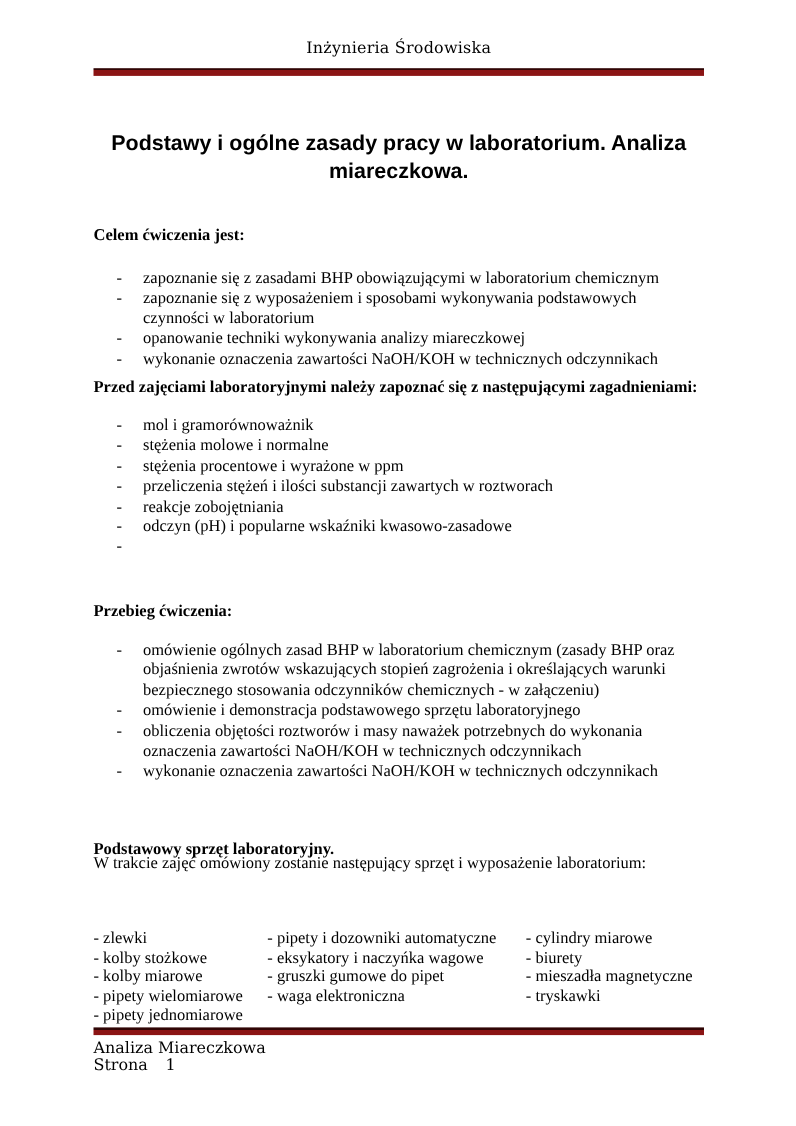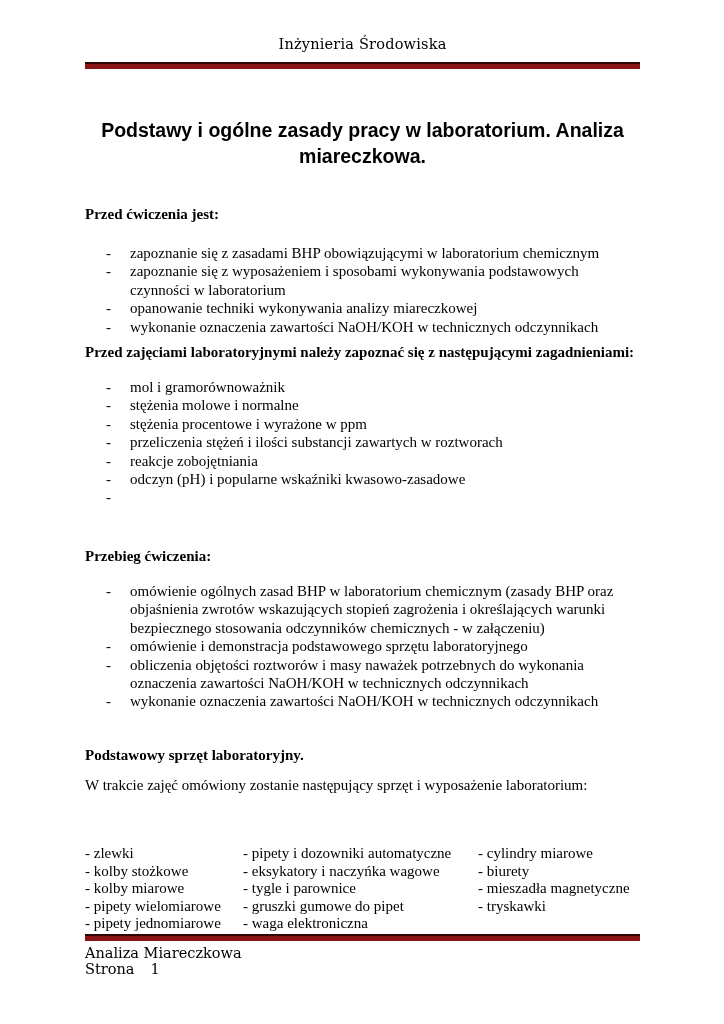--- a/index.html
+++ b/index.html
@@ -44,21 +44,21 @@
   .t-line{display:block;}
 
   
   .shead{font-weight:bold;font-size:15px;white-space:nowrap;}
   #goal-h{top:206px;}
   #goal-list{top:244px;}
   #pre-h{top:344px;}
   #pre-list{top:378px;}
   #proc-h{top:548px;}
   #proc-list{top:582px;}
-  #equip-h{top:747px;font-family:Liberation Serif, serif;}
+  #equip-h{top:764px;font-family:Liberation Serif, serif;}
   #equip-intro{top:777px;font-size:15px;white-space:nowrap;}
 
   .li{
     position:relative;padding-left:45px;
     font-size:15px;line-height:18.4px;
   }
   .marker{position:absolute;left:21px;}
 
   
   #equip-cols{top:813px;height:92px;margin-top:32px;}
@@ -76,21 +76,21 @@
 <div class="page">
 
   <div class="block running-head">Inżynieria Środowiska</div>
   <div class="block rule" id="header-rule"></div>
 
   <h1 class="block title">
     <span class="t-line">Podstawy i ogólne zasady pracy w laboratorium. Analiza</span>
     <span class="t-line">miareczkowa.</span>
   </h1>
 
-  <div class="block shead" id="goal-h">Przed ćwiczenia jest:</div>
+  <div class="block shead" id="goal-h">Celem ćwiczenia jest:</div>
   <div class="block" id="goal-list">
     <div class="li"><span class="marker">-</span><span class="li-text">zapoznanie się z zasadami BHP obowiązującymi w laboratorium chemicznym</span></div>
     <div class="li"><span class="marker">-</span><span class="li-text">zapoznanie się z wyposażeniem i sposobami wykonywania podstawowych czynności w laboratorium</span></div>
     <div class="li"><span class="marker">-</span><span class="li-text">opanowanie techniki wykonywania analizy miareczkowej</span></div>
     <div class="li"><span class="marker">-</span><span class="li-text">wykonanie oznaczenia zawartości NaOH/KOH w technicznych odczynnikach</span></div>
   </div>
 
   <div class="block shead" id="pre-h">Przed zajęciami laboratoryjnymi należy zapoznać się z następującymi zagadnieniami:</div>
   <div class="block" id="pre-list">
     <div class="li"><span class="marker">-</span><span class="li-text">mol i gramorównoważnik</span></div>
@@ -117,21 +117,20 @@
     <div class="equip-col col1">
       <div class="equip-item">- zlewki</div>
       <div class="equip-item">- kolby stożkowe</div>
       <div class="equip-item">- kolby miarowe</div>
       <div class="equip-item">- pipety wielomiarowe</div>
       <div class="equip-item">- pipety jednomiarowe</div>
     </div>
     <div class="equip-col col2">
       <div class="equip-item">- pipety i dozowniki automatyczne</div>
       <div class="equip-item">- eksykatory i naczyńka wagowe</div>
-      <div class="equip-item">- tygle i parownice</div>
       <div class="equip-item">- gruszki gumowe do pipet</div>
       <div class="equip-item">- waga elektroniczna</div>
     </div>
     <div class="equip-col col3">
       <div class="equip-item">- cylindry miarowe</div>
       <div class="equip-item">- biurety</div>
       <div class="equip-item">- mieszadła magnetyczne</div>
       <div class="equip-item">- tryskawki</div>
     </div>
   </div>

